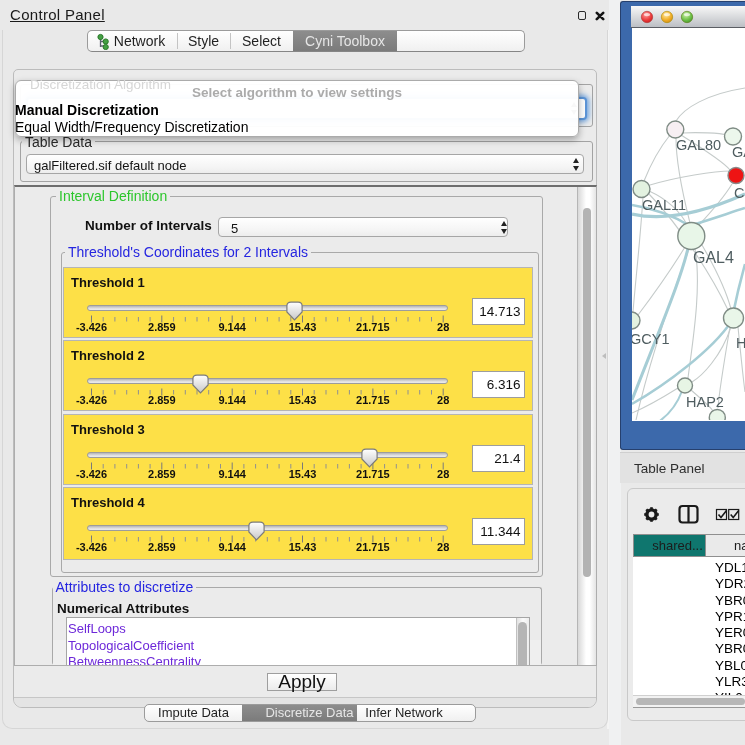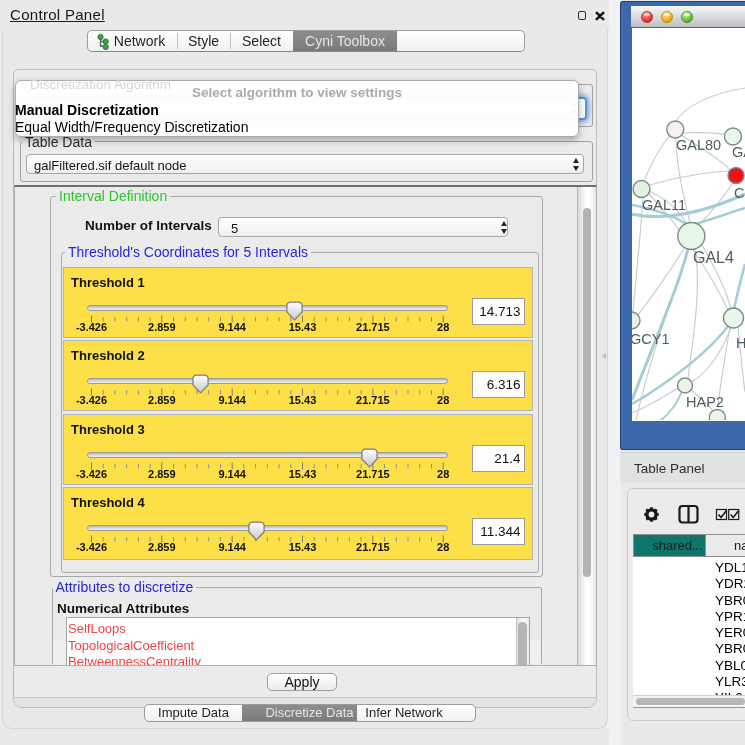--- a/index.html
+++ b/index.html
@@ -79,21 +79,21 @@
 <div class="gtitle" style="left:56px;top:188px;color:#2cc62c;background:#ebebeb;">Interval Definition</div>
 
 <div class="abs" style="left:85px;top:218px;font-size:13.5px;font-weight:bold;color:#111;">Number of Intervals</div>
 <div class="combo" style="left:218px;top:217px;width:290px;height:20px;">
   <div class="ctext" style="left:12px;">5</div>
   <div class="carr up" style="left:282px;top:3px;"></div>
   <div class="carr dn" style="left:282px;top:11px;"></div>
 </div>
 
 <div class="group" style="left:61px;top:252px;width:478px;height:321px;border-color:#a9a9a9;"></div>
-<div class="gtitle" style="left:65px;top:244px;color:#2525e0;background:#ebebeb;">Threshold's Coordinates for 5 Intervals</div>
+<div class="gtitle" style="left:65px;top:244px;color:#2525e0;background:#ebebeb;">Threshold's Coordinates for 2 Intervals</div>
 
 <div class="tpanel" style="top:267px;">
     <div class="ttl">Threshold 1</div>
     <div class="track"></div>
     <svg width="470" height="71" style="position:absolute;left:0;top:0;">
       <path d="M39.2 49v4.5M50.9 49v4.5M62.7 49v4.5M74.4 49v4.5M86.1 49v4.5M109.6 49v4.5M121.3 49v4.5M133.0 49v4.5M144.7 49v4.5M156.5 49v4.5M179.9 49v4.5M191.6 49v4.5M203.3 49v4.5M215.1 49v4.5M226.8 49v4.5M250.2 49v4.5M262.0 49v4.5M273.7 49v4.5M285.4 49v4.5M297.1 49v4.5M320.6 49v4.5M332.3 49v4.5M344.0 49v4.5M355.7 49v4.5M367.5 49v4.5" stroke="#909090" stroke-width="1" fill="none"></path>
       <path d="M27.5 47.5v7M97.8 47.5v7M168.2 47.5v7M238.5 47.5v7M308.9 47.5v7M379.2 47.5v7" stroke="#7a7a7a" stroke-width="1" fill="none"></path>
     </svg>
     <div class="tlab" style="left:-2.5px;">-3.426</div>
     <div class="tlab" style="left:67.8px;">2.859</div>
@@ -183,26 +183,26 @@
       <path d="M0.9,5 Q0.9,1.1 4.9,1.1 L12.1,1.1 Q16.1,1.1 16.1,5 L16.1,10.9 L8.5,18.9 L0.9,10.9 Z" fill="url(#th4)" stroke="#7b7b7b" stroke-width="1.2"></path>
     </svg>
     <div class="vbox">11.344</div>
   </div>
 
 <div class="group" style="left:52px;top:587px;width:490px;height:78px;border-color:#a9a9a9;border-bottom:none;"></div>
 <div class="abs" style="left:53px;top:640px;width:488px;height:25px;background:#efefef;"></div>
 <div class="gtitle" style="left:52.5px;top:579px;color:#2525e0;background:#ebebeb;">Attributes to discretize</div>
 <div class="abs" style="left:57px;top:601px;font-size:13.5px;font-weight:bold;color:#111;">Numerical Attributes</div>
 <div class="abs" style="left:66px;top:617px;width:464px;height:48px;background:#fff;border:1px solid #a5a5a5;border-bottom:none;overflow:hidden;">
-  <div class="abs" style="left:1px;top:3px;font-size:13px;color:#ef4444;line-height:16.6px;">SelfLoops<br>TopologicalCoefficient<br>BetweennessCentrality</div>
+  <div class="abs" style="left:1px;top:3px;font-size:13px;color:#6d28d9;line-height:16.6px;">SelfLoops<br>TopologicalCoefficient<br>BetweennessCentrality</div>
   <div class="abs" style="right:0;top:0;width:13px;height:100%;background:linear-gradient(90deg,#e2e2e2,#fbfbfb 50%,#ededed);border-left:1px solid #c0c0c0;"></div>
   <div class="abs" style="right:2px;top:4px;width:9px;height:60px;background:#b5b5b5;border-radius:4.5px;"></div>
 </div>
 
-<div class="abs" style="left:267px;top:673px;width:70px;height:18px;background:linear-gradient(#ffffff,#ebebeb);border:1px solid #9e9e9e;border-radius:5px;text-align:center;font-size:14px;color:#111;line-height:16px;">Apply</div>
+<div class="abs" style="left:267px;top:673px;width:70px;height:18px;background:linear-gradient(#ffffff,#ebebeb);border:1px solid #9e9e9e;border-radius:0;text-align:center;font-size:19px;color:#111;line-height:16px;">Apply</div>
 
 <div class="abs" style="left:144px;top:704px;width:332px;height:18px;background:linear-gradient(#ffffff,#f0f0f0);border:1px solid #9b9b9b;border-radius:5px;overflow:hidden;">
   <div class="seg" style="left:0;width:97px;line-height:16px;font-size:13px;">Impute Data</div>
   <div class="seg segsel" style="left:97px;width:115px;line-height:16px;font-size:13px;padding-left:20px;">Discretize Data</div>
   <div class="seg" style="left:210px;width:122px;line-height:16px;font-size:13px;padding-right:24px;">Infer Network</div>
 </div>
 
 <div class="abs" style="left:602px;top:353px;width:0;height:0;border-top:3.5px solid transparent;border-bottom:3.5px solid transparent;border-right:4.5px solid #bdbdbd;"></div>
 
 <div class="abs" style="left:15px;top:80px;width:564px;height:57px;background:rgba(255,255,255,0.97);border:1px solid #ababab;border-radius:6px;box-shadow:0 3px 7px rgba(0,0,0,0.3);"></div>

